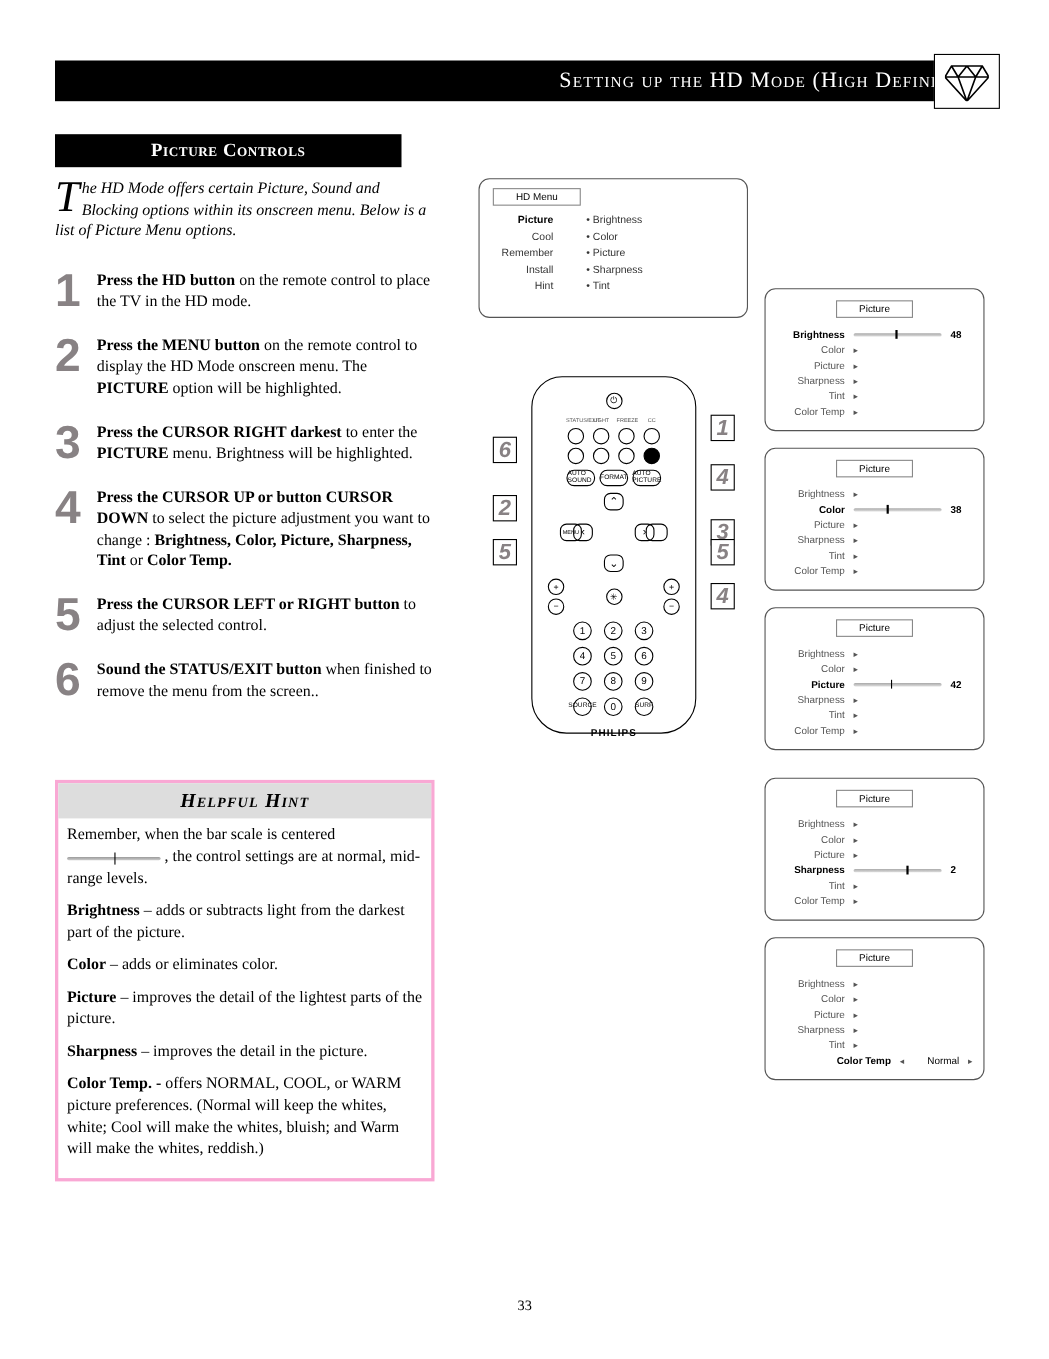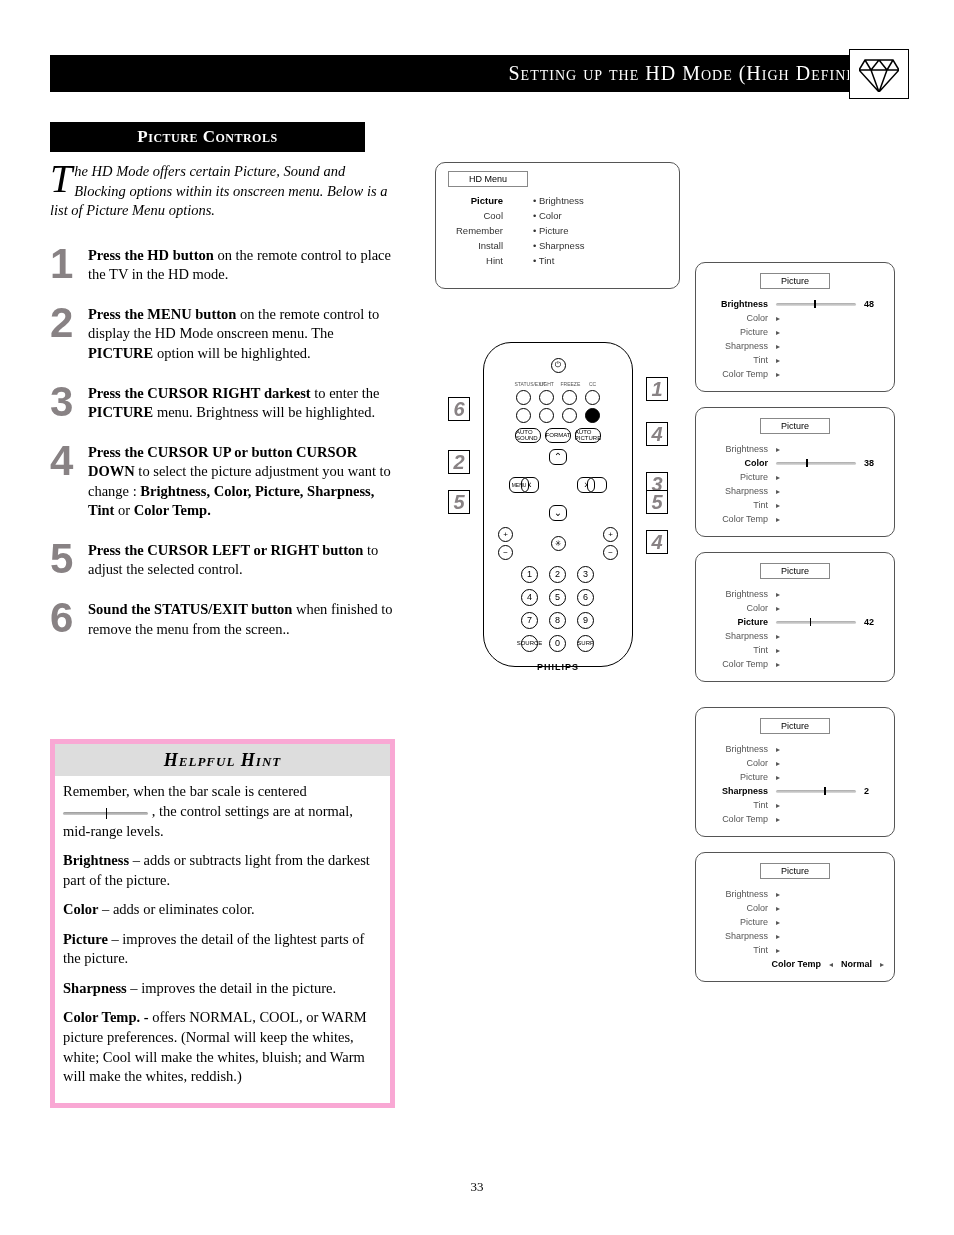--- a/index.html
+++ b/index.html
@@ -79,22 +79,22 @@
     .step-num {
       font-size: 42px;
       font-weight: bold;
       color: #888284;
       line-height: 36px;
       min-width: 28px;
       font-family: Arial, sans-serif;
     }
     .step-text { flex: 1; }
     .helpful-hint-box {
-      border: 5px solid #f9a8d4;
-      margin-top: 100px;
+      border: 3px solid #f9a8d4;
+      margin-top: 70px;
       font-size: 14.5px;
       line-height: 1.35;
     }
     .helpful-hint-title {
       background: #ddd;
       text-align: center;
       font-style: italic;
       font-weight: bold;
       font-size: 18px;
       padding: 4px;
@@ -182,21 +182,21 @@
     }
     .osd-row .slider .trk {
       position: absolute; inset: 0; top: 1px; height: 3px;
       background: linear-gradient(to bottom, #aaa, #ddd);
       border-radius: 2px;
     }
     .osd-row .slider .mark {
       position: absolute; top: -2px; width: 1.5px; height: 8px; background: #000;
     }
     .osd-row .val { width: 20px; font-weight: bold; color: #000; }
-    .osd-row .optval { font-weight: bold; color: #000; }
+    .osd-row .optval { font-weight: normal; color: #000; margin-left: 13px; }
 
     .remote {
       position: absolute;
       left: 58px; top: 180px;
       width: 150px; height: 325px;
     }
     .remote-body {
       width: 100%; height: 100%;
       border: 1.5px solid #000;
       border-radius: 28px 28px 32px 32px;

